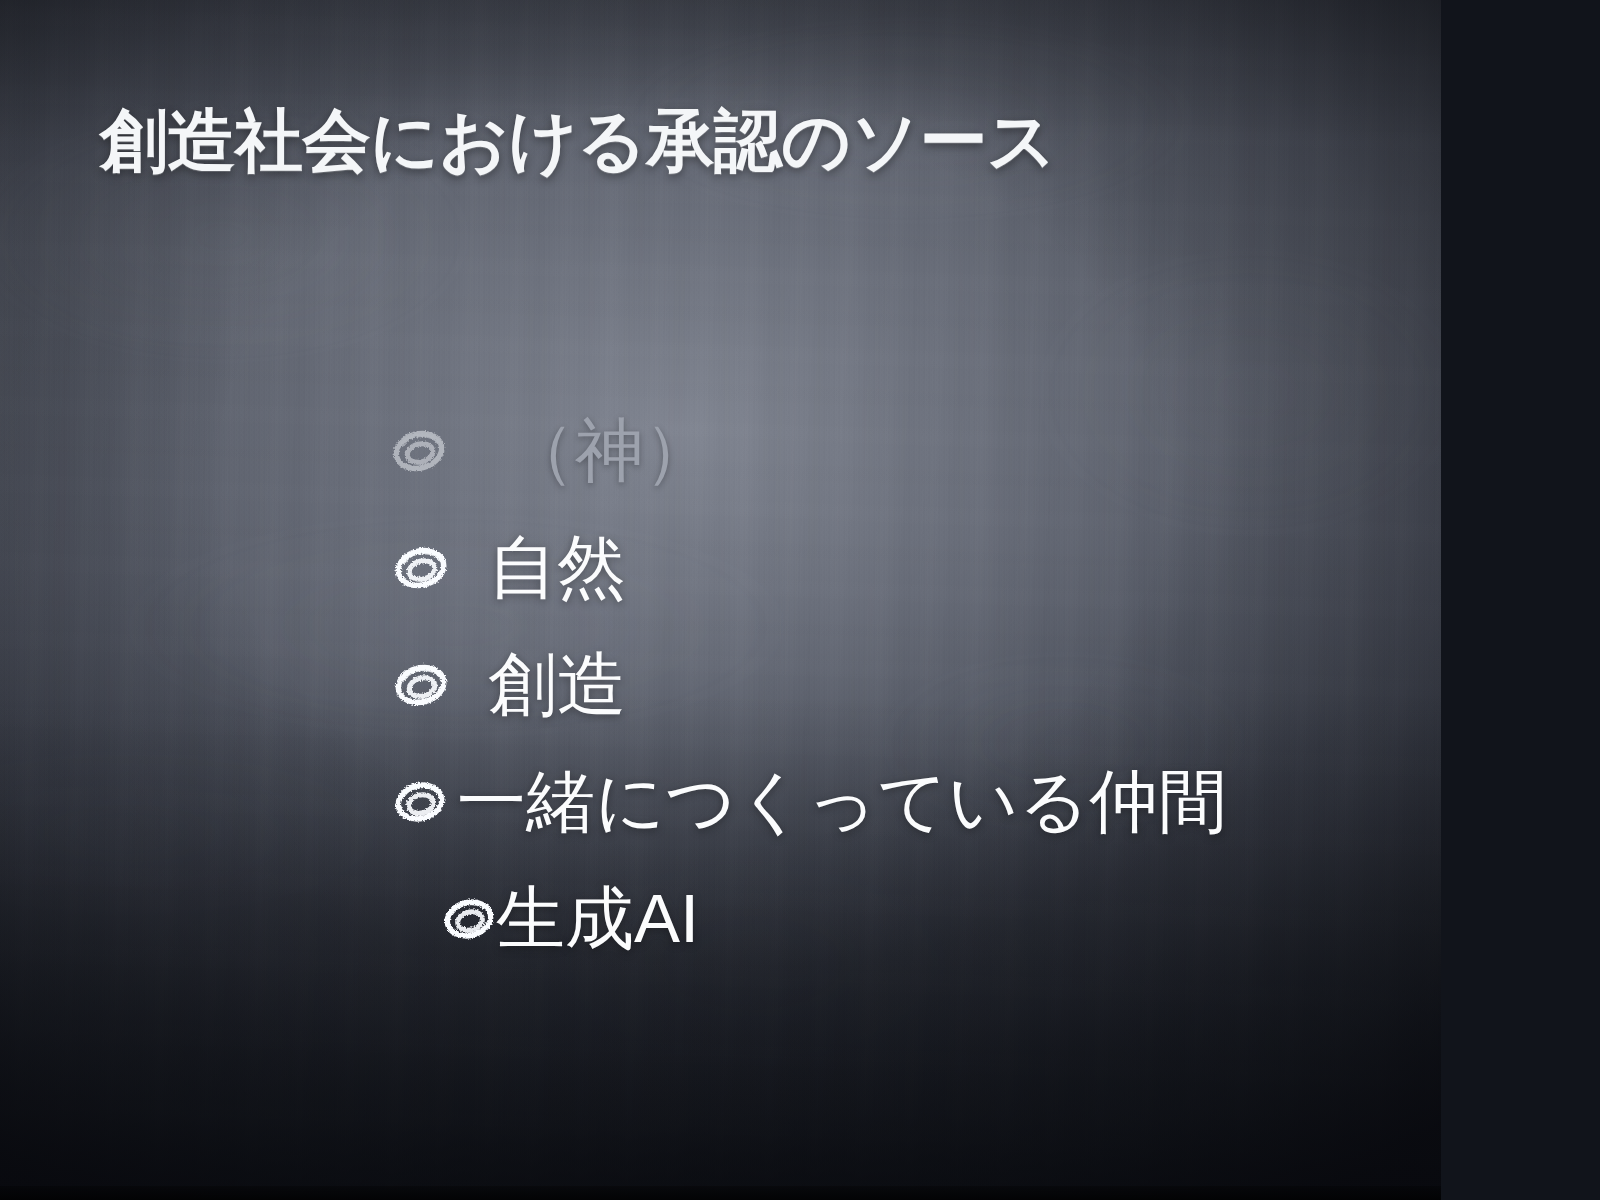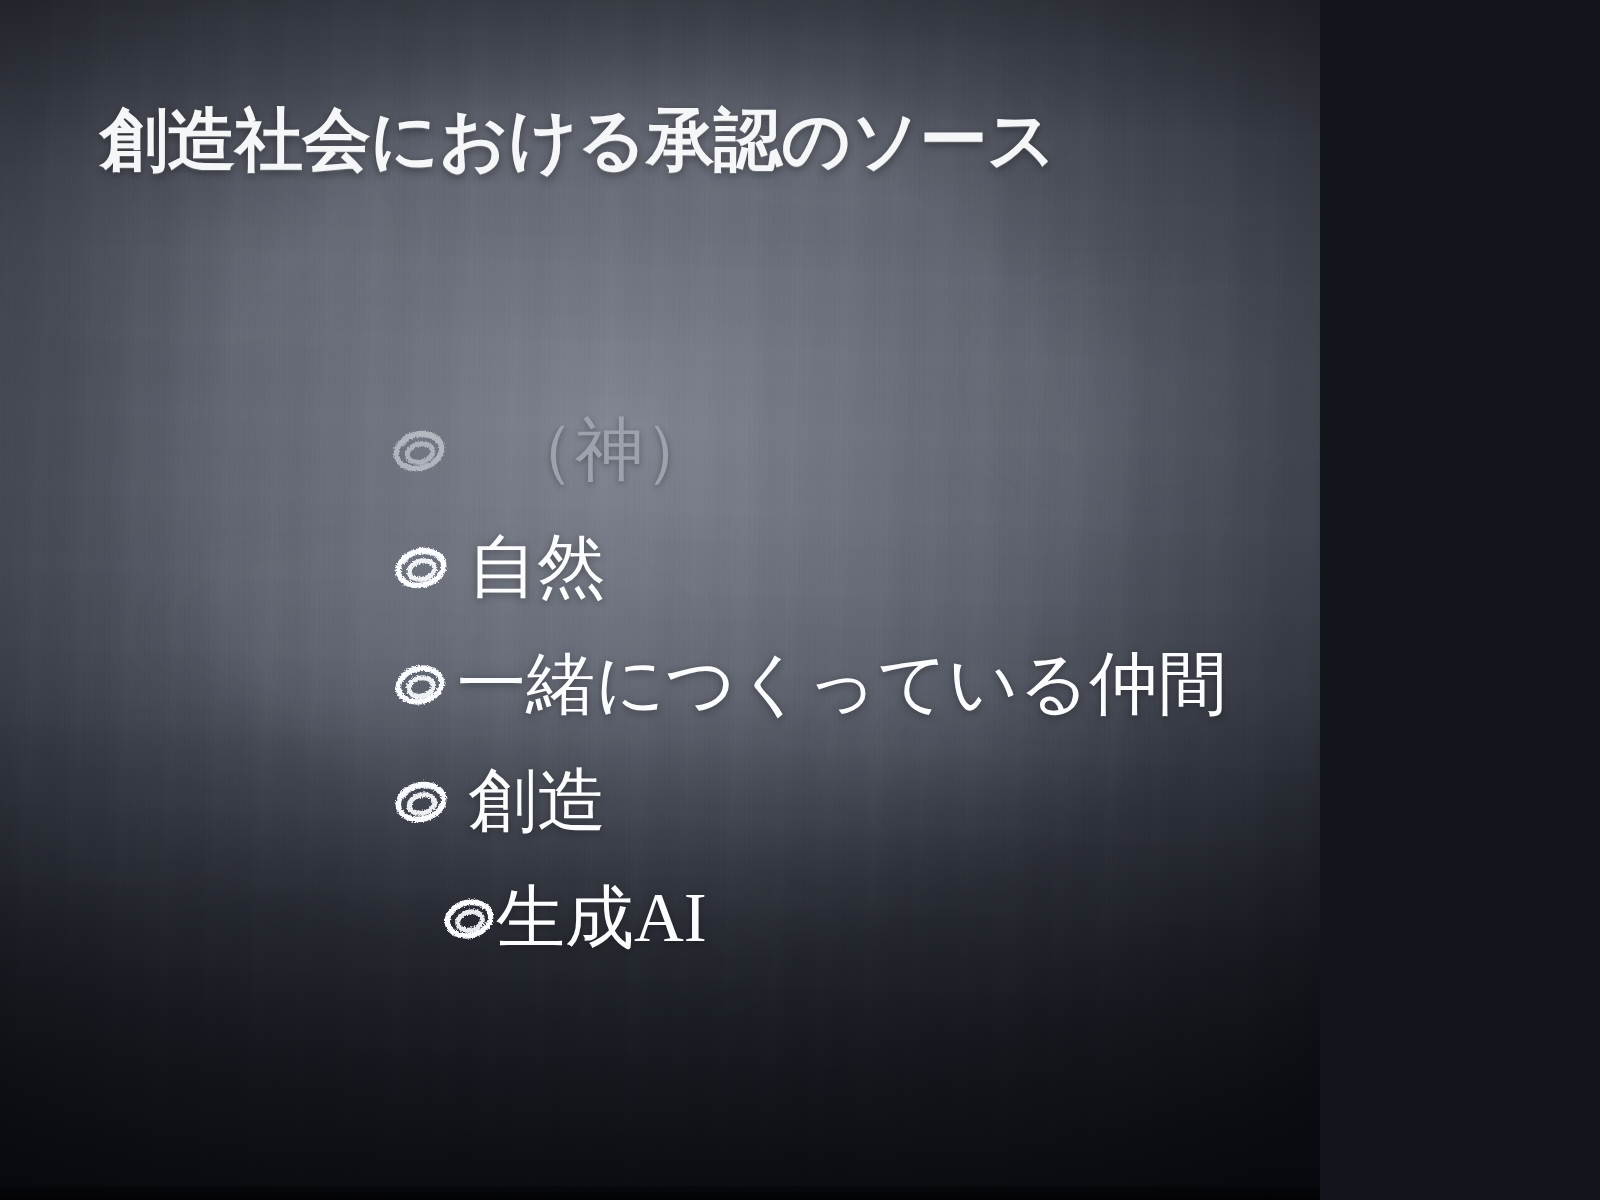--- a/index.html
+++ b/index.html
@@ -2,24 +2,24 @@
 <html><head>
 <meta charset="utf-8">
 <style>
   html, body {
     margin: 0;
     padding: 0;
     background: #11141b;
   }
   #slide {
     position: relative;
-    width: 1320px;
+    width: 1441px;
     height: 1200px;
     overflow: hidden;
-    font-family: Liberation Serif, serif;
+    font-family: Liberation Sans, sans-serif;
     background-color: #5f636e;
     isolation: isolate;
   }
 
   
   .board-base {
     position: absolute;
     inset: 0;
     background:
       radial-gradient(ellipse 70% 58% at 47% 36%,
@@ -171,21 +171,21 @@
   
   .bullet-row.dim .bullet-text {
     color: #9da2ad;
     text-shadow: 0 2px 6px rgba(0,0,0,0.30);
   }
   .bullet-row.dim .bullet-marker { opacity: 0.55; }
 
   
   .bullet-row.gap-wide  { padding-left: 388px; }
   .bullet-row.gap-wide  .bullet-marker { margin-right: 56px; }
-  .bullet-row.gap-med   { padding-left: 390px; }
+  .bullet-row.gap-med   { padding-left: 390px; gap: 20px; }
   .bullet-row.gap-med   .bullet-marker { margin-right: 16px; }
   .bullet-row.gap-tight { padding-left: 389px; }
   .bullet-row.gap-tight .bullet-marker { margin-right: 6px; }
   .bullet-row.gap-none  { padding-left: 390px; margin-left: 48px; }
   .bullet-row.gap-none  .bullet-marker { margin-right: -4px; }
 </style>
 </head>
 <body>
 
 <div id="slide">
@@ -235,58 +235,58 @@
             <g filter="url(#chalkB)" fill="none" stroke="#fafcff" stroke-linecap="round">
               <ellipse cx="31" cy="31" rx="23" ry="17" transform="rotate(-14 31 31)" stroke-width="5.5"></ellipse>
               <ellipse cx="32" cy="33" rx="13" ry="9" transform="rotate(-14 32 33)" stroke-width="5" opacity="0.92"></ellipse>
               <path d="M14 25 C21 13, 43 12, 51 23" stroke-width="4" opacity="0.8"></path>
             </g>
           </svg>
         </span>
         <span class="bullet-text">自然</span>
       </div>
 
+      <div class="bullet-row gap-med">
+        <span class="bullet-marker">
+          <svg viewBox="0 0 62 62" xmlns="http://www.w3.org/2000/svg">
+            <defs>
+              <filter id="chalkC" x="-35%" y="-35%" width="170%" height="170%">
+                <feTurbulence type="fractalNoise" baseFrequency="0.60" numOctaves="4" seed="33" result="n"></feTurbulence>
+                <feDisplacementMap in="SourceGraphic" in2="n" scale="3.5" xChannelSelector="R" yChannelSelector="G"></feDisplacementMap>
+              </filter>
+            </defs>
+            <g filter="url(#chalkC)" fill="none" stroke="#fafcff" stroke-linecap="round">
+              <ellipse cx="31" cy="31" rx="23" ry="17" transform="rotate(-14 31 31)" stroke-width="5.5"></ellipse>
+              <ellipse cx="32" cy="33" rx="13" ry="9" transform="rotate(-14 32 33)" stroke-width="5" opacity="0.92"></ellipse>
+              <path d="M14 25 C21 13, 43 12, 51 23" stroke-width="4" opacity="0.8"></path>
+            </g>
+          </svg>
+        </span>
+        <span class="bullet-text">創造</span>
+      </div>
+
       <div class="bullet-row gap-tight">
         <span class="bullet-marker">
           <svg viewBox="0 0 62 62" xmlns="http://www.w3.org/2000/svg">
             <defs>
               <filter id="chalkD" x="-35%" y="-35%" width="170%" height="170%">
                 <feTurbulence type="fractalNoise" baseFrequency="0.64" numOctaves="4" seed="51" result="n"></feTurbulence>
                 <feDisplacementMap in="SourceGraphic" in2="n" scale="3.8" xChannelSelector="R" yChannelSelector="G"></feDisplacementMap>
               </filter>
             </defs>
             <g filter="url(#chalkD)" fill="none" stroke="#fafcff" stroke-linecap="round">
               <ellipse cx="31" cy="31" rx="22" ry="16.5" transform="rotate(-14 31 31)" stroke-width="5.5"></ellipse>
               <ellipse cx="32" cy="33" rx="12.5" ry="9" transform="rotate(-14 32 33)" stroke-width="5" opacity="0.92"></ellipse>
               <path d="M14 25 C21 13, 43 12, 51 23" stroke-width="4" opacity="0.8"></path>
             </g>
           </svg>
         </span>
         <span class="bullet-text">一緒につくっている仲間</span>
       </div>
 
-      <div class="bullet-row gap-med">
-        <span class="bullet-marker">
-          <svg viewBox="0 0 62 62" xmlns="http://www.w3.org/2000/svg">
-            <defs>
-              <filter id="chalkC" x="-35%" y="-35%" width="170%" height="170%">
-                <feTurbulence type="fractalNoise" baseFrequency="0.60" numOctaves="4" seed="33" result="n"></feTurbulence>
-                <feDisplacementMap in="SourceGraphic" in2="n" scale="3.5" xChannelSelector="R" yChannelSelector="G"></feDisplacementMap>
-              </filter>
-            </defs>
-            <g filter="url(#chalkC)" fill="none" stroke="#fafcff" stroke-linecap="round">
-              <ellipse cx="31" cy="31" rx="23" ry="17" transform="rotate(-14 31 31)" stroke-width="5.5"></ellipse>
-              <ellipse cx="32" cy="33" rx="13" ry="9" transform="rotate(-14 32 33)" stroke-width="5" opacity="0.92"></ellipse>
-              <path d="M14 25 C21 13, 43 12, 51 23" stroke-width="4" opacity="0.8"></path>
-            </g>
-          </svg>
-        </span>
-        <span class="bullet-text">創造</span>
-      </div>
-
       <div class="bullet-row gap-none">
         <span class="bullet-marker">
           <svg viewBox="0 0 62 62" xmlns="http://www.w3.org/2000/svg">
             <defs>
               <filter id="chalkE" x="-35%" y="-35%" width="170%" height="170%">
                 <feTurbulence type="fractalNoise" baseFrequency="0.61" numOctaves="4" seed="73" result="n"></feTurbulence>
                 <feDisplacementMap in="SourceGraphic" in2="n" scale="3.6" xChannelSelector="R" yChannelSelector="G"></feDisplacementMap>
               </filter>
             </defs>
             <g filter="url(#chalkE)" fill="none" stroke="#fafcff" stroke-linecap="round">

